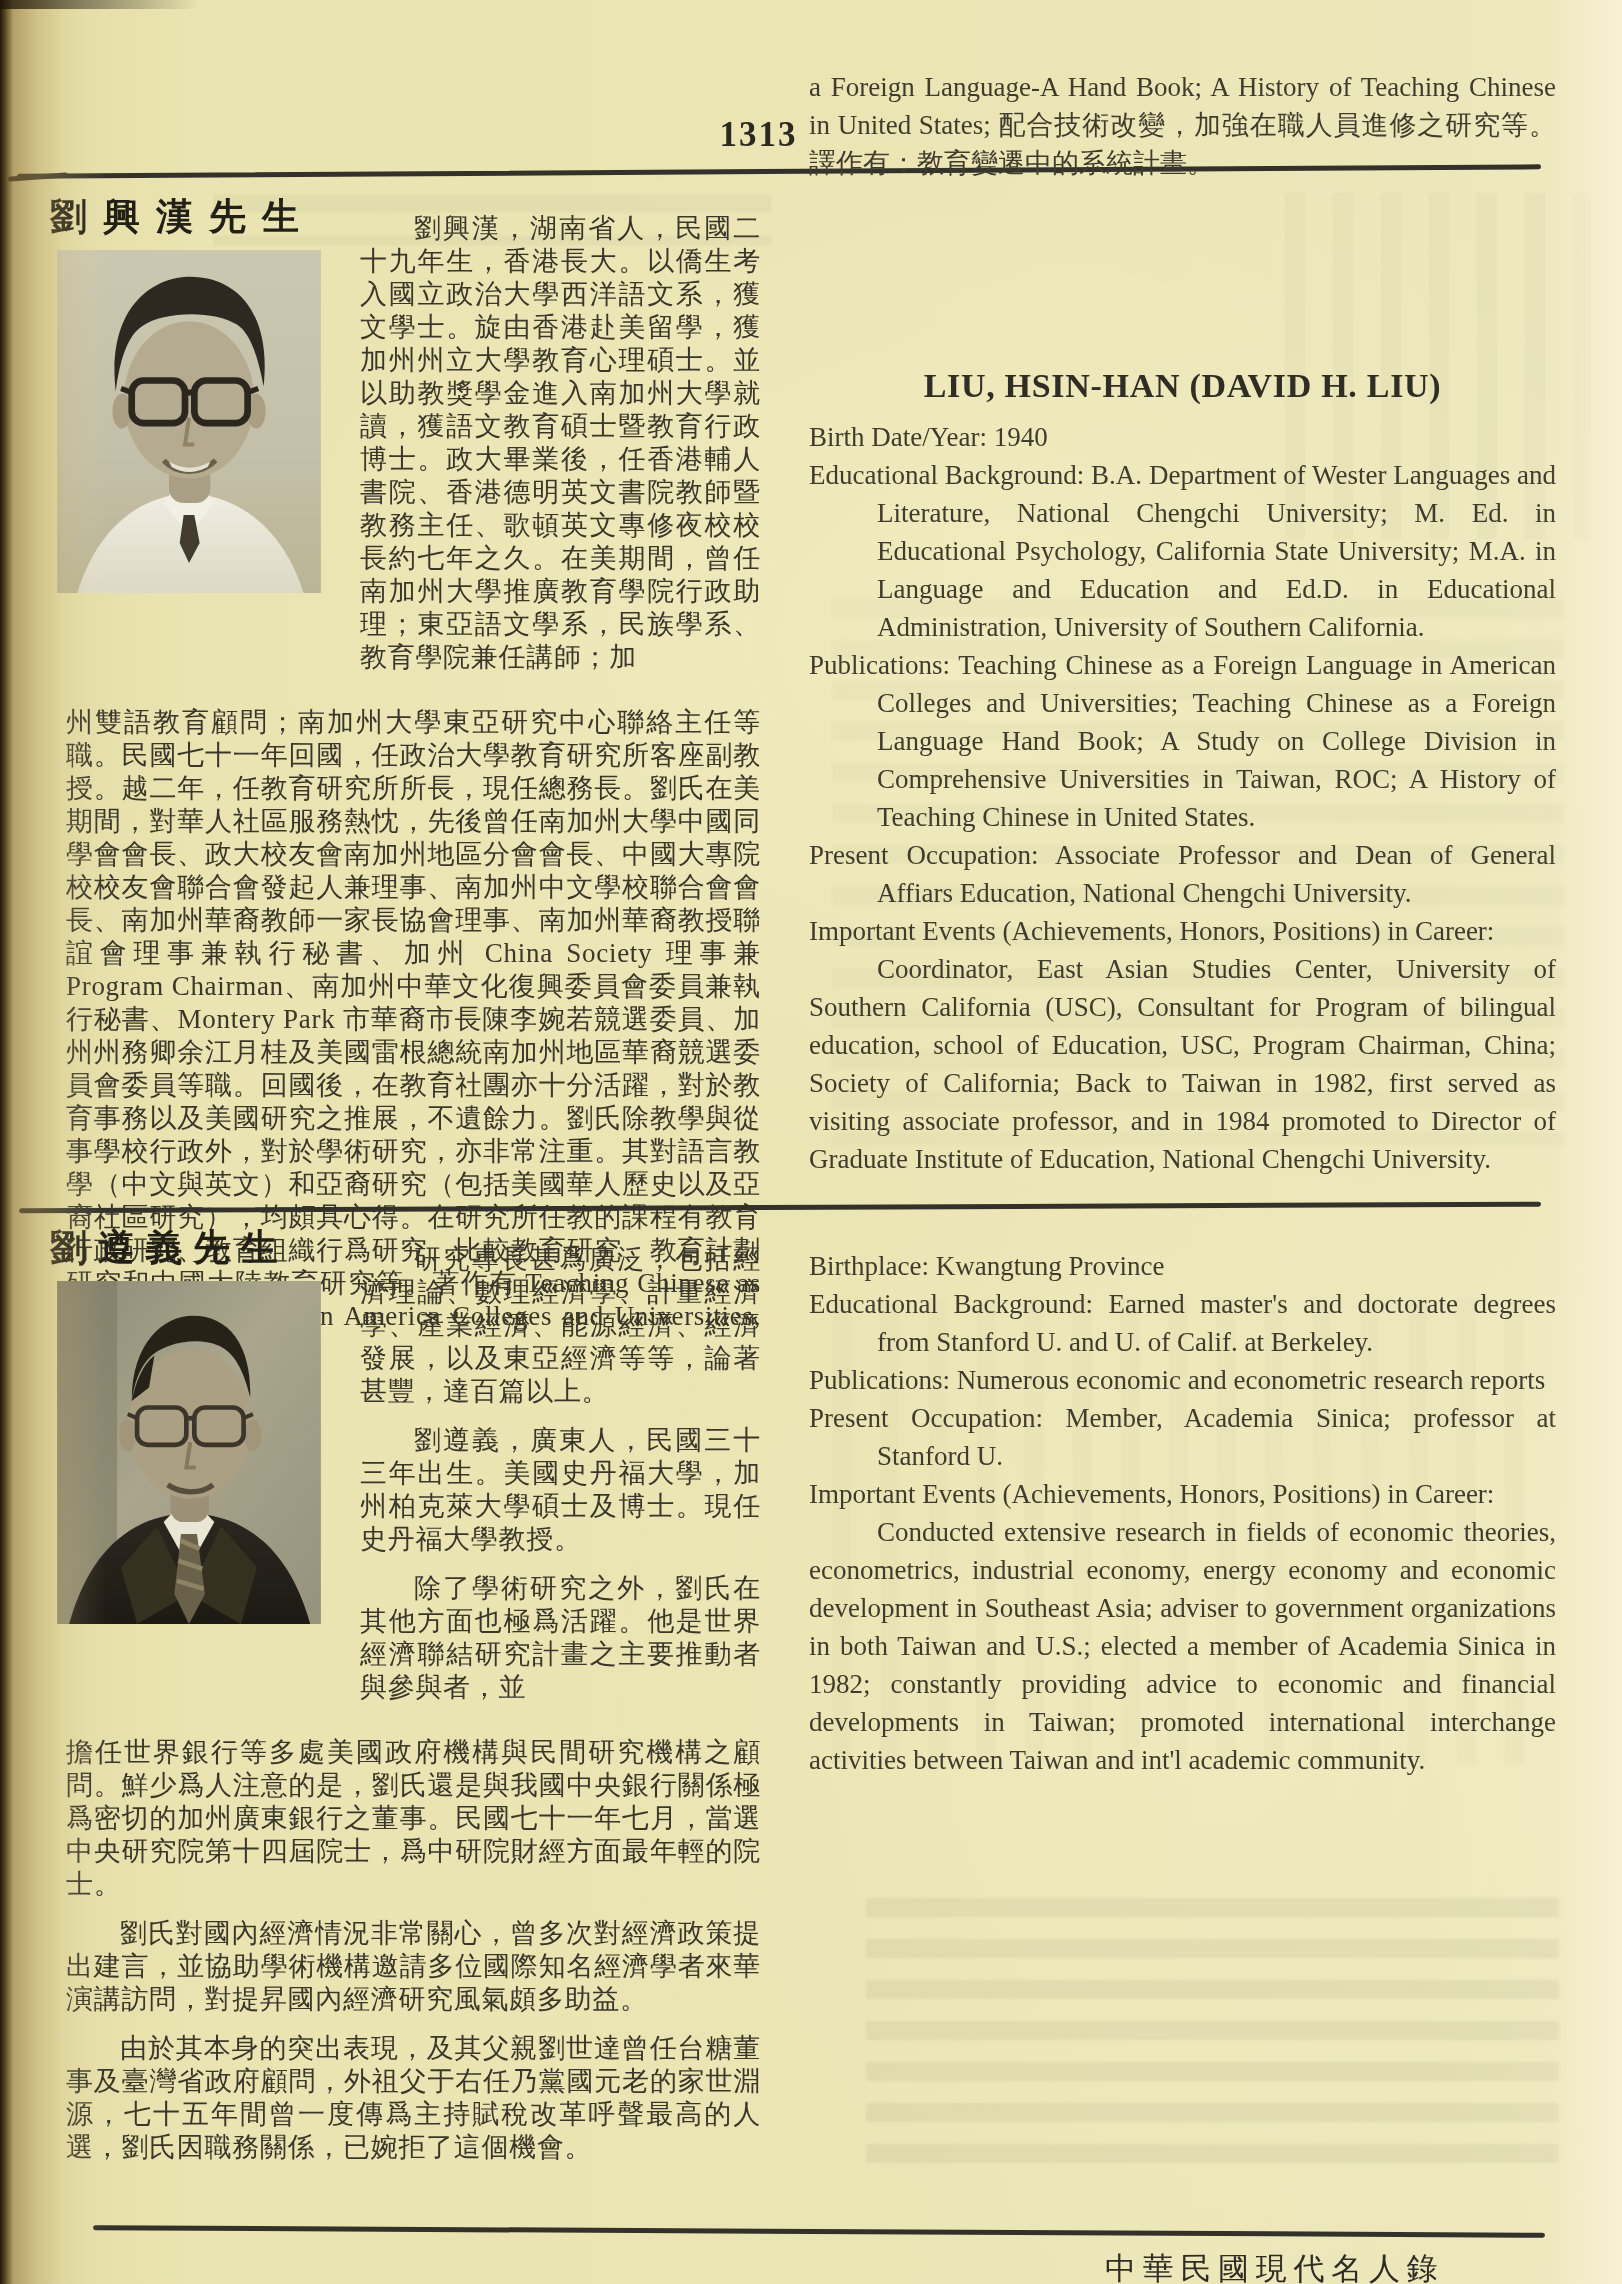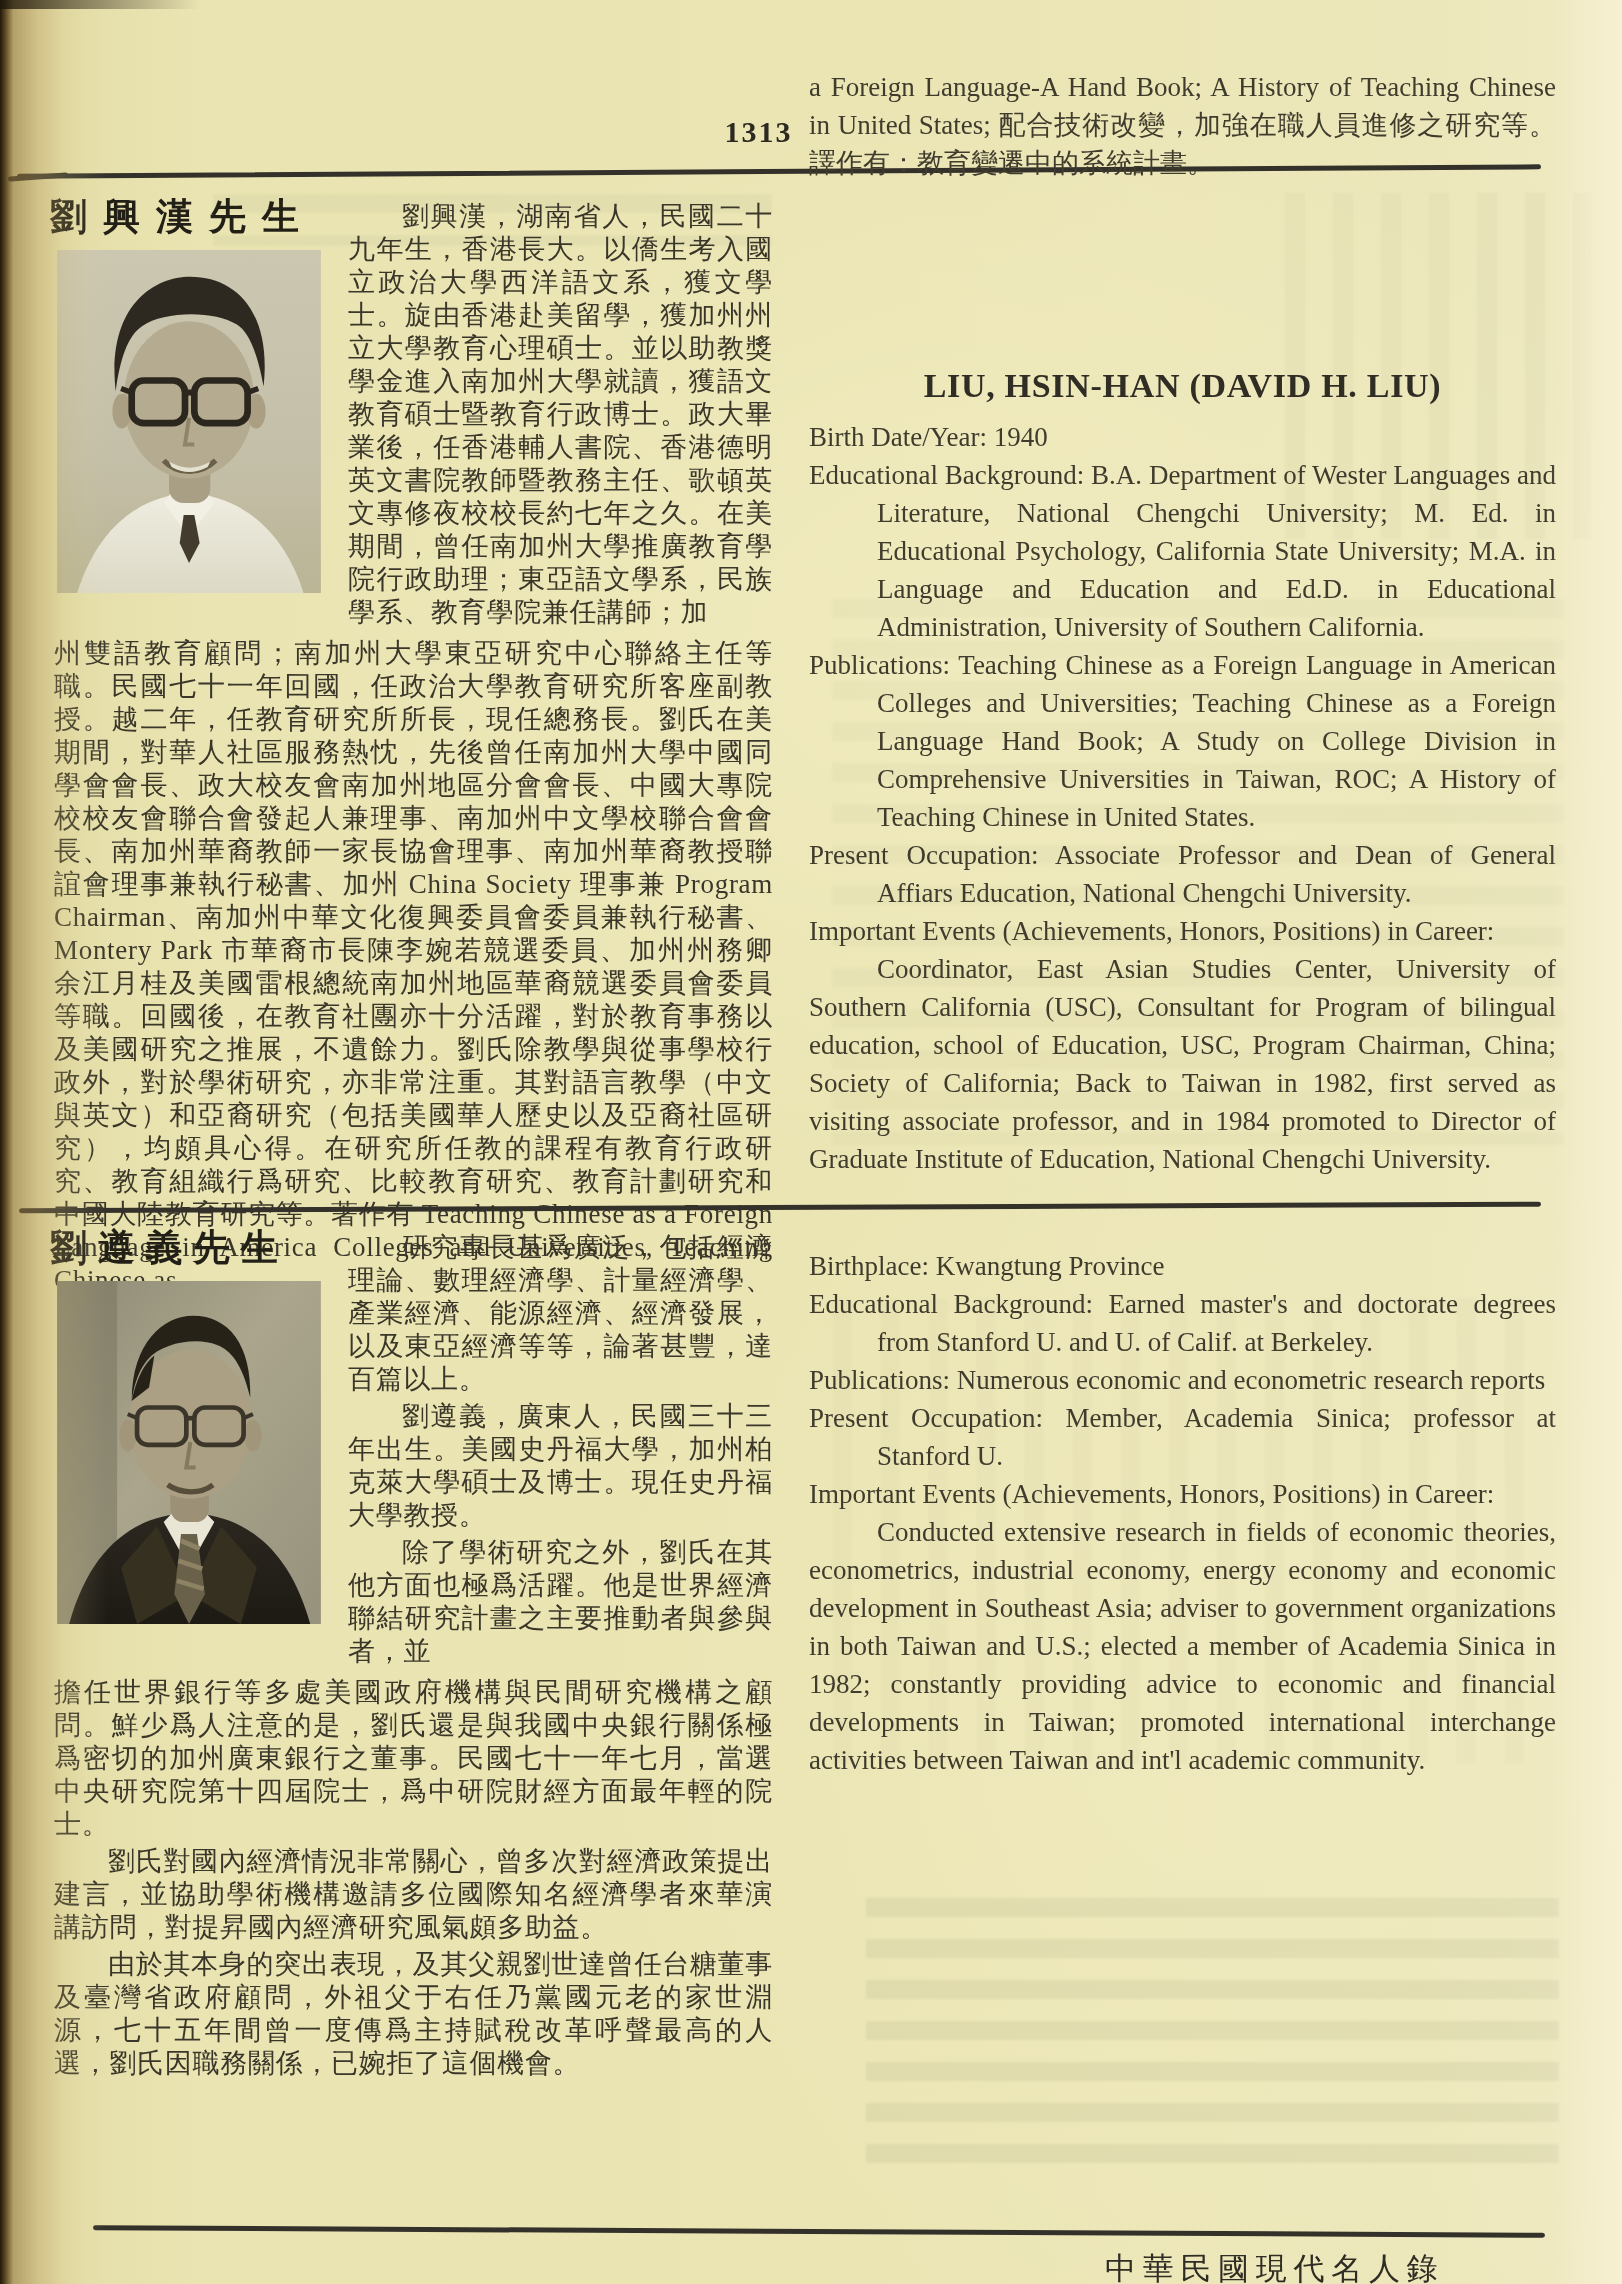--- a/index.html
+++ b/index.html
@@ -20,26 +20,26 @@
   
   .ghost{position:absolute;pointer-events:none;filter:blur(1.3px);}
   .ghost.v{background:repeating-linear-gradient(90deg, rgba(140,150,108,.13) 0 20px, rgba(0,0,0,0) 20px 48px);}
   .ghost.h{background:repeating-linear-gradient(180deg, rgba(135,145,102,.15) 0 18.6px, rgba(0,0,0,0) 18.6px 41px);}
   .ghost.faint{opacity:.5;}
 
   .rule{position:absolute;background:#33312a;height:5.3px;border-radius:2.7px;}
   .rule.thin-end::after{content:"";position:absolute;left:-9.3px;top:1.3px;width:60px;height:4.7px;background:#33312a;
         transform:rotate(-4deg);border-radius:2.7px;}
 
-  .page-number{position:absolute;left:705px;top:115px;width:107px;font-size:30px;font-weight:bold;
+  .page-number{position:absolute;left:705px;top:115px;width:107px;font-size:35px;font-weight:bold;
         color:#2c2a20;letter-spacing:2px;text-align:center;}
 
   
   .cn{font-size:27px;line-height:33px;color:#3a372a;text-align:justify;letter-spacing:0.7px;}
-  .cn p{margin:4px;}
+  .cn p{margin:16px;}
   .indent2{text-indent:2em;}
   .h-cn{margin:0;font-size:37px;font-weight:bold;color:#221f16;letter-spacing:16px;line-height:41px;white-space:nowrap;}
   .h-cn.tight{letter-spacing:10.7px;}
 
   .entry-left{position:absolute;left:50px;width:727px;}
   .row{display:flex;}
   .head-photo{width:294px;flex:none;}
   .cn-narrow{width:433px;flex:none;}
   .cn-wide{width:727px;margin-top:0;}
   .portrait{margin:13.3px 0 0 6.7px;display:block;}

